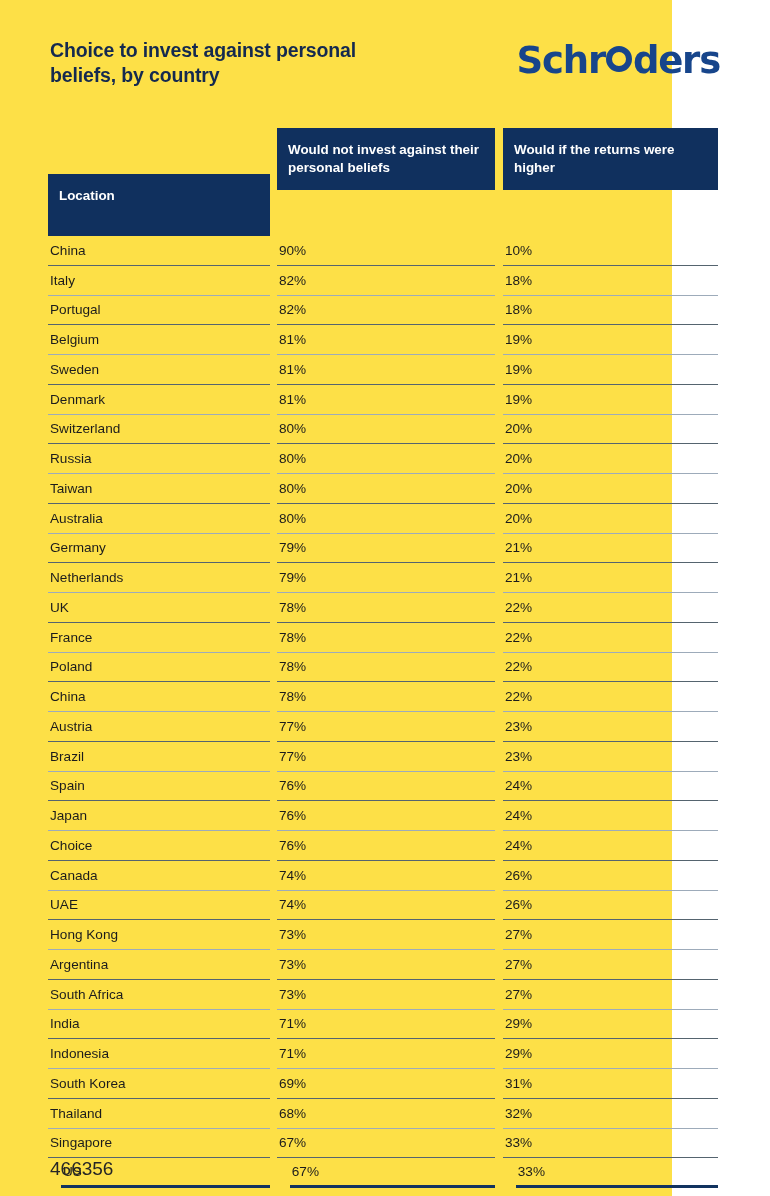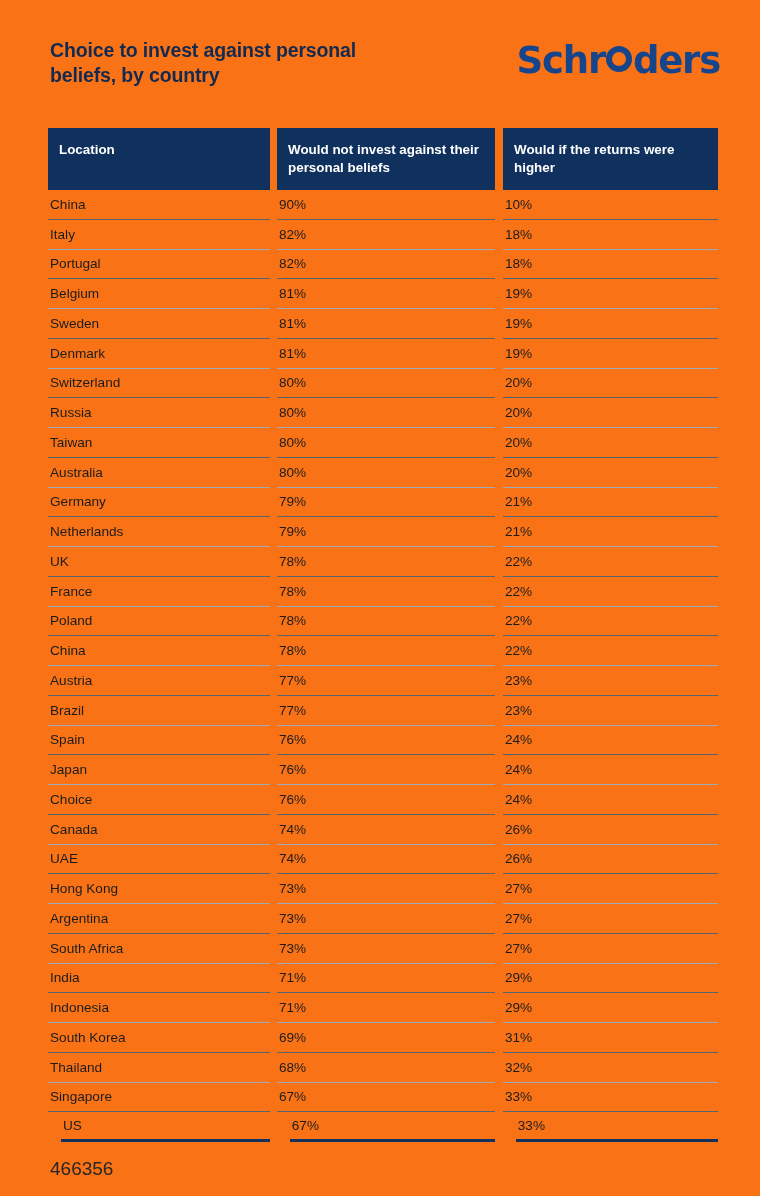--- a/index.html
+++ b/index.html
@@ -12,23 +12,23 @@
   }
 
   body {
     font-family: "Liberation Sans", sans-serif;
     position: relative;
     overflow: hidden;
   }
 
   .page {
     position: relative;
-    width: 760px;
+    width: 672px;
     height: 1196px;
-    background: #f97316;
+    background: #fde047;
   }
 
   
   .topbar {
     position: absolute;
     left: 0; top: 0;
     width: 770px;
     height: 112px;
   }
 
@@ -98,21 +98,21 @@
   
   .thead .cell {
     background: #10305e;
     color: #ffffff;
     font-size: 13.4px;
     font-weight: bold;
     line-height: 18px;
     padding: 13px 12px 12px 11px;
     height: 62px;
   }
-  .thead .c1 { padding-top: 13px; }
+  .thead .c1 { padding-top: 13px; margin-top: 46px; }
 
   
   .tbody .trow .cell {
     height: 29.75px;
     display: flex;
     align-items: center;
     font-size: 13.6px;
     color: #1c1c1c;
     padding-left: 2px;
     border-bottom: 1.2px solid #55646f;

